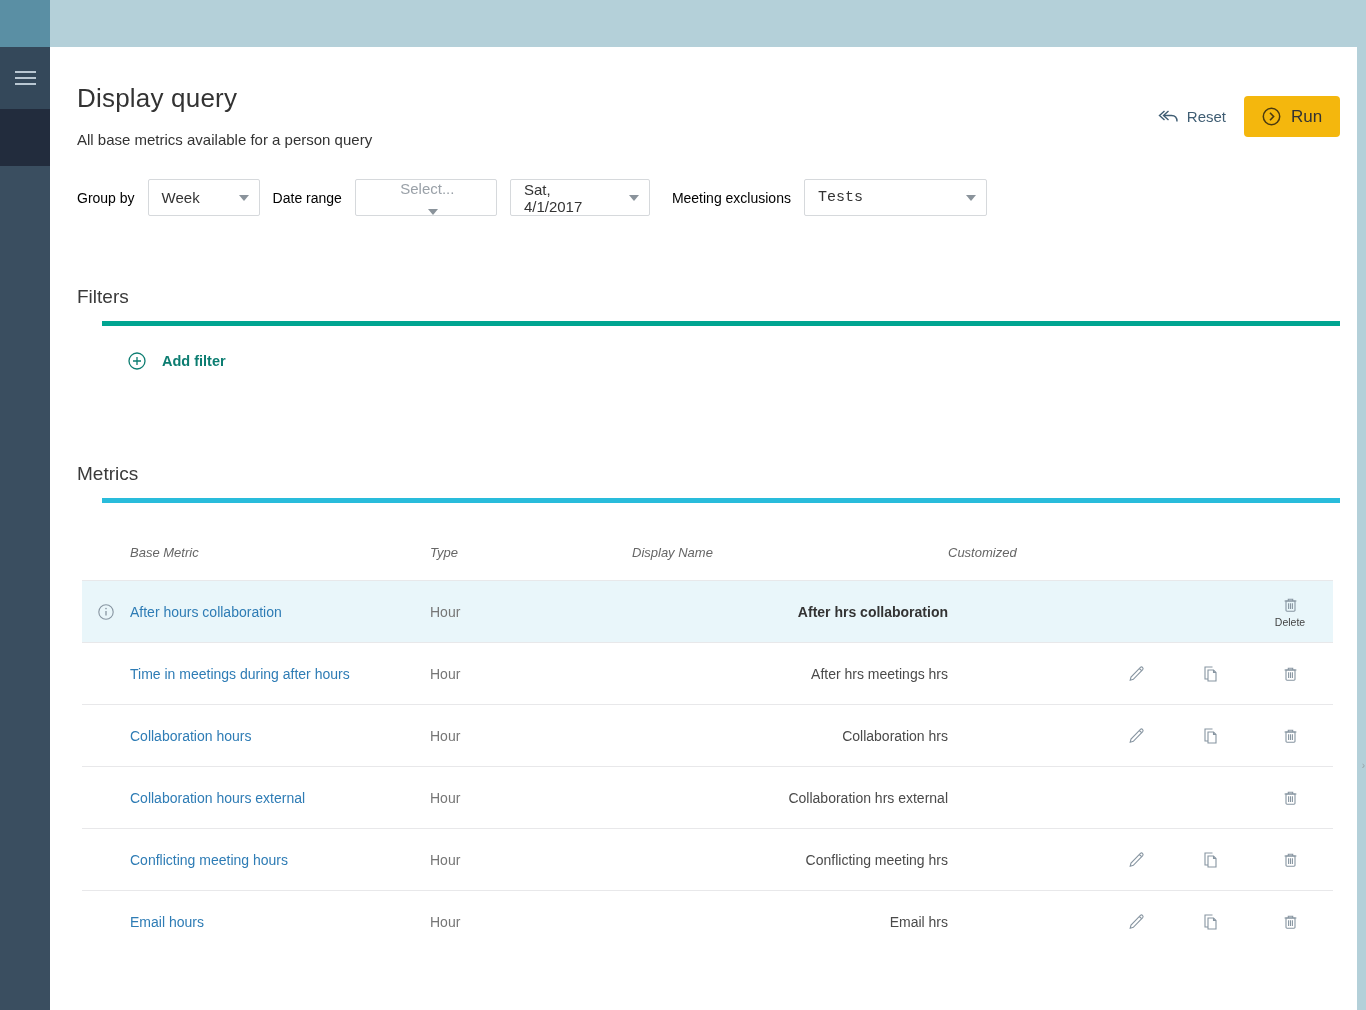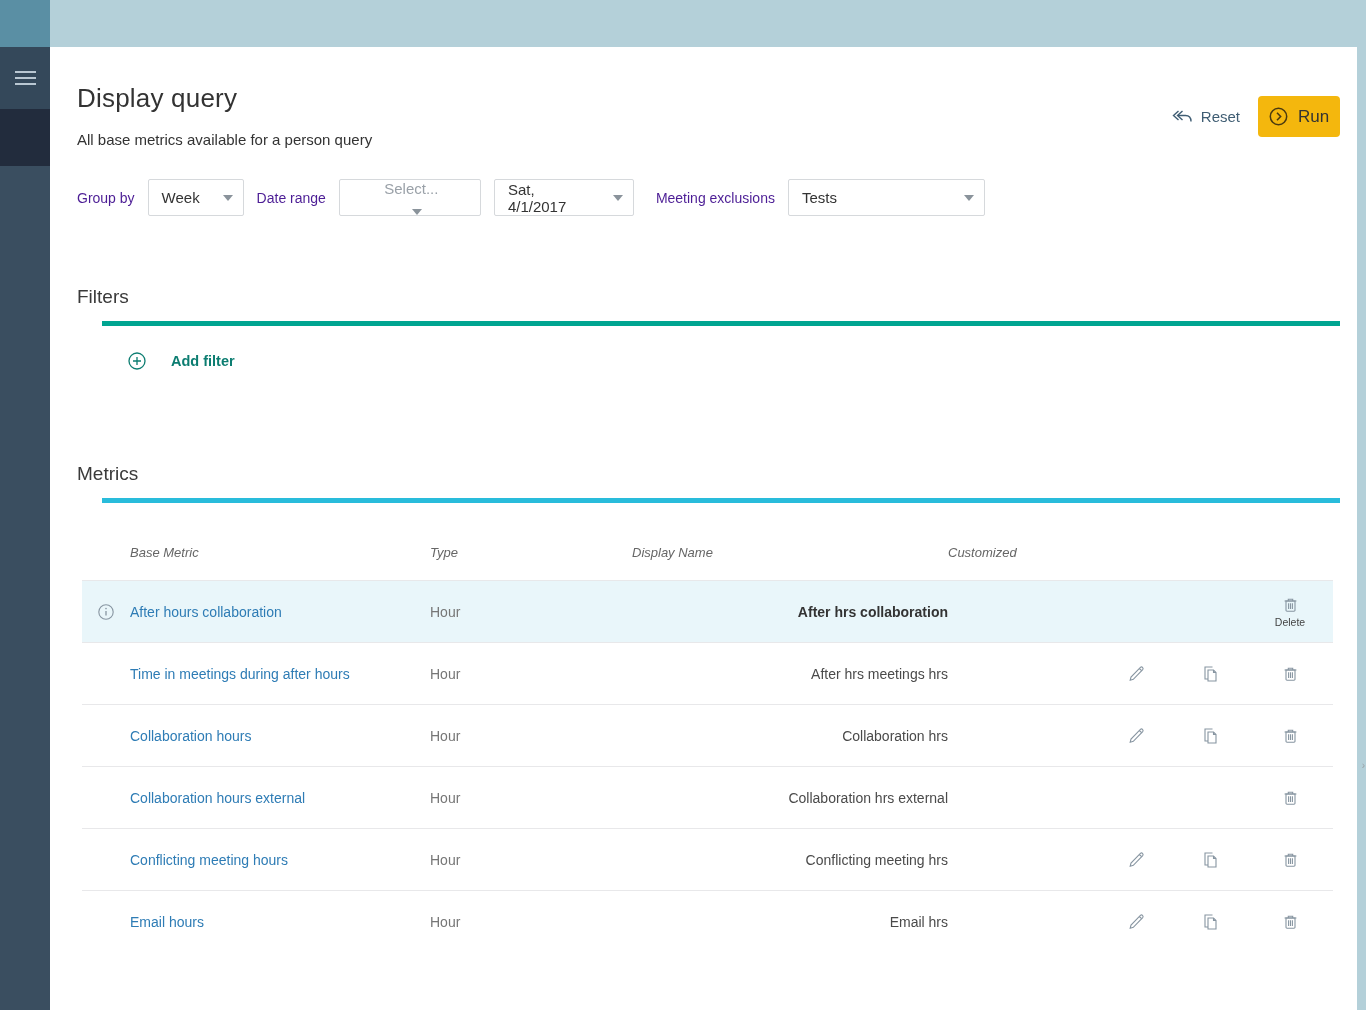--- a/index.html
+++ b/index.html
@@ -25,42 +25,42 @@
   
   .main { position:absolute; left:50px; top:47px; right:9px; bottom:0; background:#fff; z-index:3; }
   .content { position:relative; width:100%; height:100%; padding:0 17px 0 27px; }
 
   
   .page-title { margin-top:36px; font-size:26px; font-weight:400; color:#333; letter-spacing:0.2px; }
   .page-subtitle { margin-top:17px; font-size:15px; color:#333; }
 
   .header-actions { position:absolute; top:13px; right:17px; display:flex; align-items:center; }
   .reset-btn { display:flex; align-items:center; gap:8px; color:#3f5d73; font-size:15px; cursor:pointer; margin-right:18px; background:none; border:none; font-family:inherit; }
-  .run-btn { width:82px; height:41px; background:#f4b70d; border:none; border-radius:4px; display:flex; align-items:center; justify-content:center; gap:10px; font-size:17px; color:#333; font-family:inherit; cursor:pointer; }
+  .run-btn { width:96px; height:41px; background:#f4b70d; border:none; border-radius:4px; display:flex; align-items:center; justify-content:center; gap:10px; font-size:17px; color:#333; font-family:inherit; cursor:pointer; }
 
   
   .controls { display:flex; align-items:center; margin-top:31px; }
-  .ctl-label { font-size:14px; color:#4c1d95; margin-right:13px; white-space:nowrap; }
+  .ctl-label { font-size:14px; color:#000000; margin-right:13px; white-space:nowrap; }
   .ctl-box { height:37px; border:1px solid #d6d9dc; border-radius:2px; background:#fff; display:flex; align-items:center; padding:0 10px 0 13px; font-size:15px; color:#333; margin-right:13px; cursor:pointer; justify-content:space-between; }
   .ctl-box .placeholder { color:#9aa1a8; }
   .caret { width:0; height:0; border-left:5px solid transparent; border-right:5px solid transparent; border-top:6px solid #8a939b; margin-left:12px; flex:none; }
-  .w-groupby { width:96px; }
+  .w-groupby { width:112px; }
   .w-daterange { width:142px;flex-direction:column; }
   .w-date { width:140px;gap:13px; }
-  .w-exclusions { width:197px; }
+  .w-exclusions { width:183px;font-family:Liberation Mono, monospace; }
 
   
   .section-title { font-size:19px; color:#3a3a3a; font-weight:400; }
   .section-desc { font-size:12.5px; color:#666; margin-top:9px; }
   .accent-bar { height:5px; margin-left:25px; margin-top:13px; }
   .filters-block { margin-top:70px; }
   .bar-teal { background:#00a591; }
   .bar-cyan { background:#29bcdb; }
 
-  .add-filter { display:flex; align-items:center; gap:25px; margin:26px 3px 0 51px; color:#0c7d71; font-size:14.5px; font-weight:600; cursor:pointer; background:none; border:none; font-family:inherit; }
+  .add-filter { display:flex; align-items:center; gap:16px; margin:26px 3px 0 51px; color:#0c7d71; font-size:14.5px; font-weight:600; cursor:pointer; background:none; border:none; font-family:inherit; }
 
   .metrics-block { margin-top:93px; }
 
   
   .metric-table { margin:21px 7px 0 5px; }
   .t-grid { display:grid; grid-template-columns:48px 300px 202px 316px 151px 74px 74px 86px; align-items:center; }
   .t-head { height:56px; font-size:13px; color:#666;font-style:italic; }
   .t-row { height:62px; border-top:1px solid #e8e8ea; font-size:14px; }
   .t-row.selected { background:#e9f6fa; }
   .cell-base { color:#2e7cb5; cursor:pointer; }

